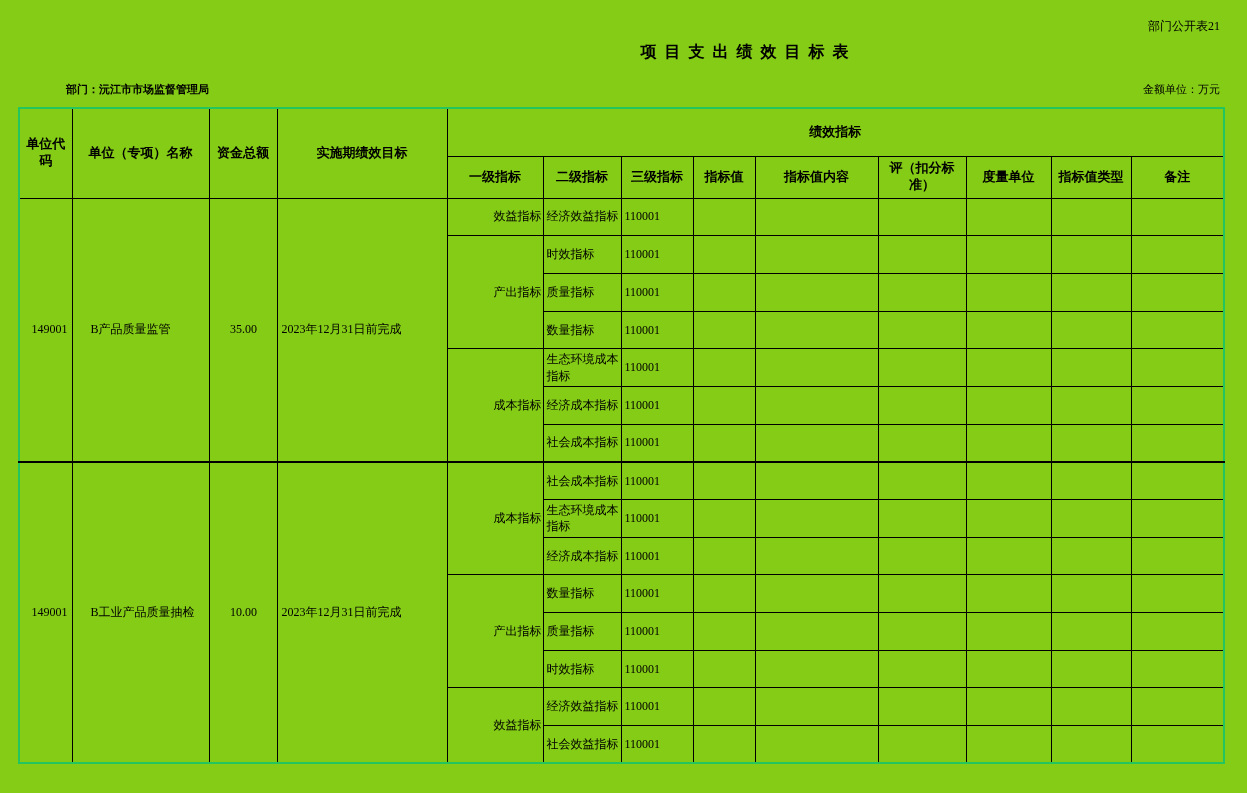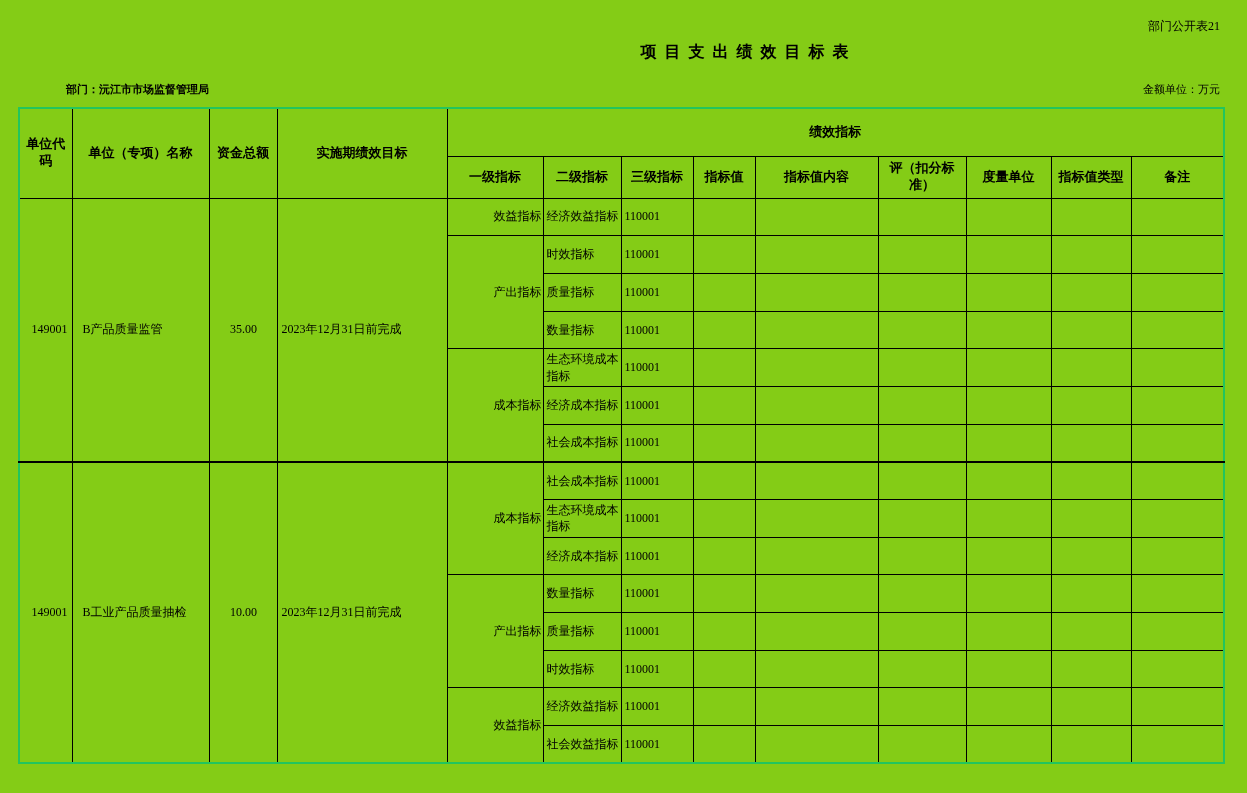--- a/index.html
+++ b/index.html
@@ -41,21 +41,21 @@
   }
   .perf thead tr.h1 { height: 48px; }
   .perf thead tr.h2 { height: 42px; }
   .perf tbody tr { height: 37.7px; }
   .perf th {
     font-size: 13px; font-weight: 700; text-align: center;
     padding: 1px 2px; line-height: 1.3;
   }
   .perf td { font-size: 12px; padding: 1px 3px; line-height: 1.4; }
   td.code   { text-align: right; padding-right: 4px; }
-  td.name   { text-align: left;  padding-left: 10px; }
+  td.name   { text-align: left;  padding-left: 18px; }
   td.funds  { text-align: center; padding-right: 2px; }
   td.target { text-align: left;  padding-left: 4px; margin-top: 44px; }
   td.l1     { text-align: right;  padding-left: 3px; padding-right: 1px; }
   td.l2     { text-align: left;  padding-left: 3px; padding-right: 0; }
   td.l3     { text-align: left; padding-right: 5px; }
   tr.group-start td { border-top: 2px solid #000; }
 </style>
 </head>
 <body>
 

